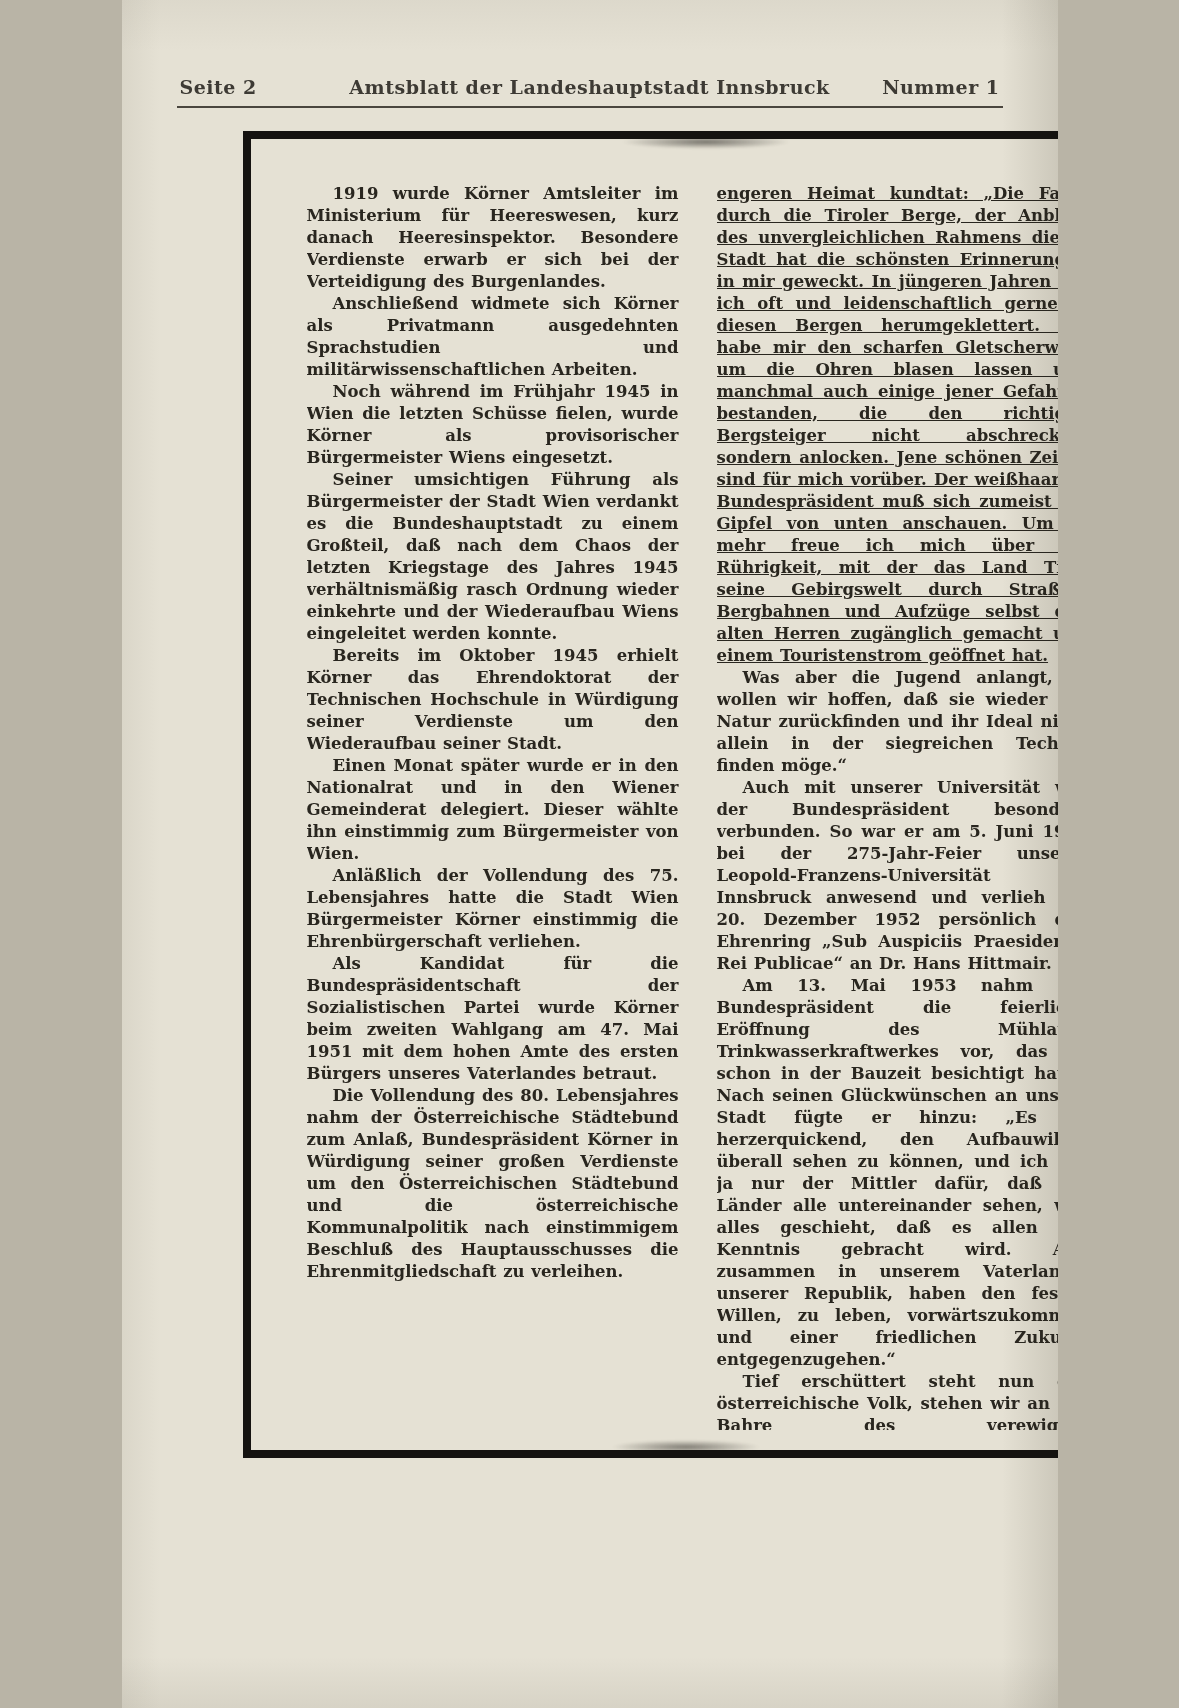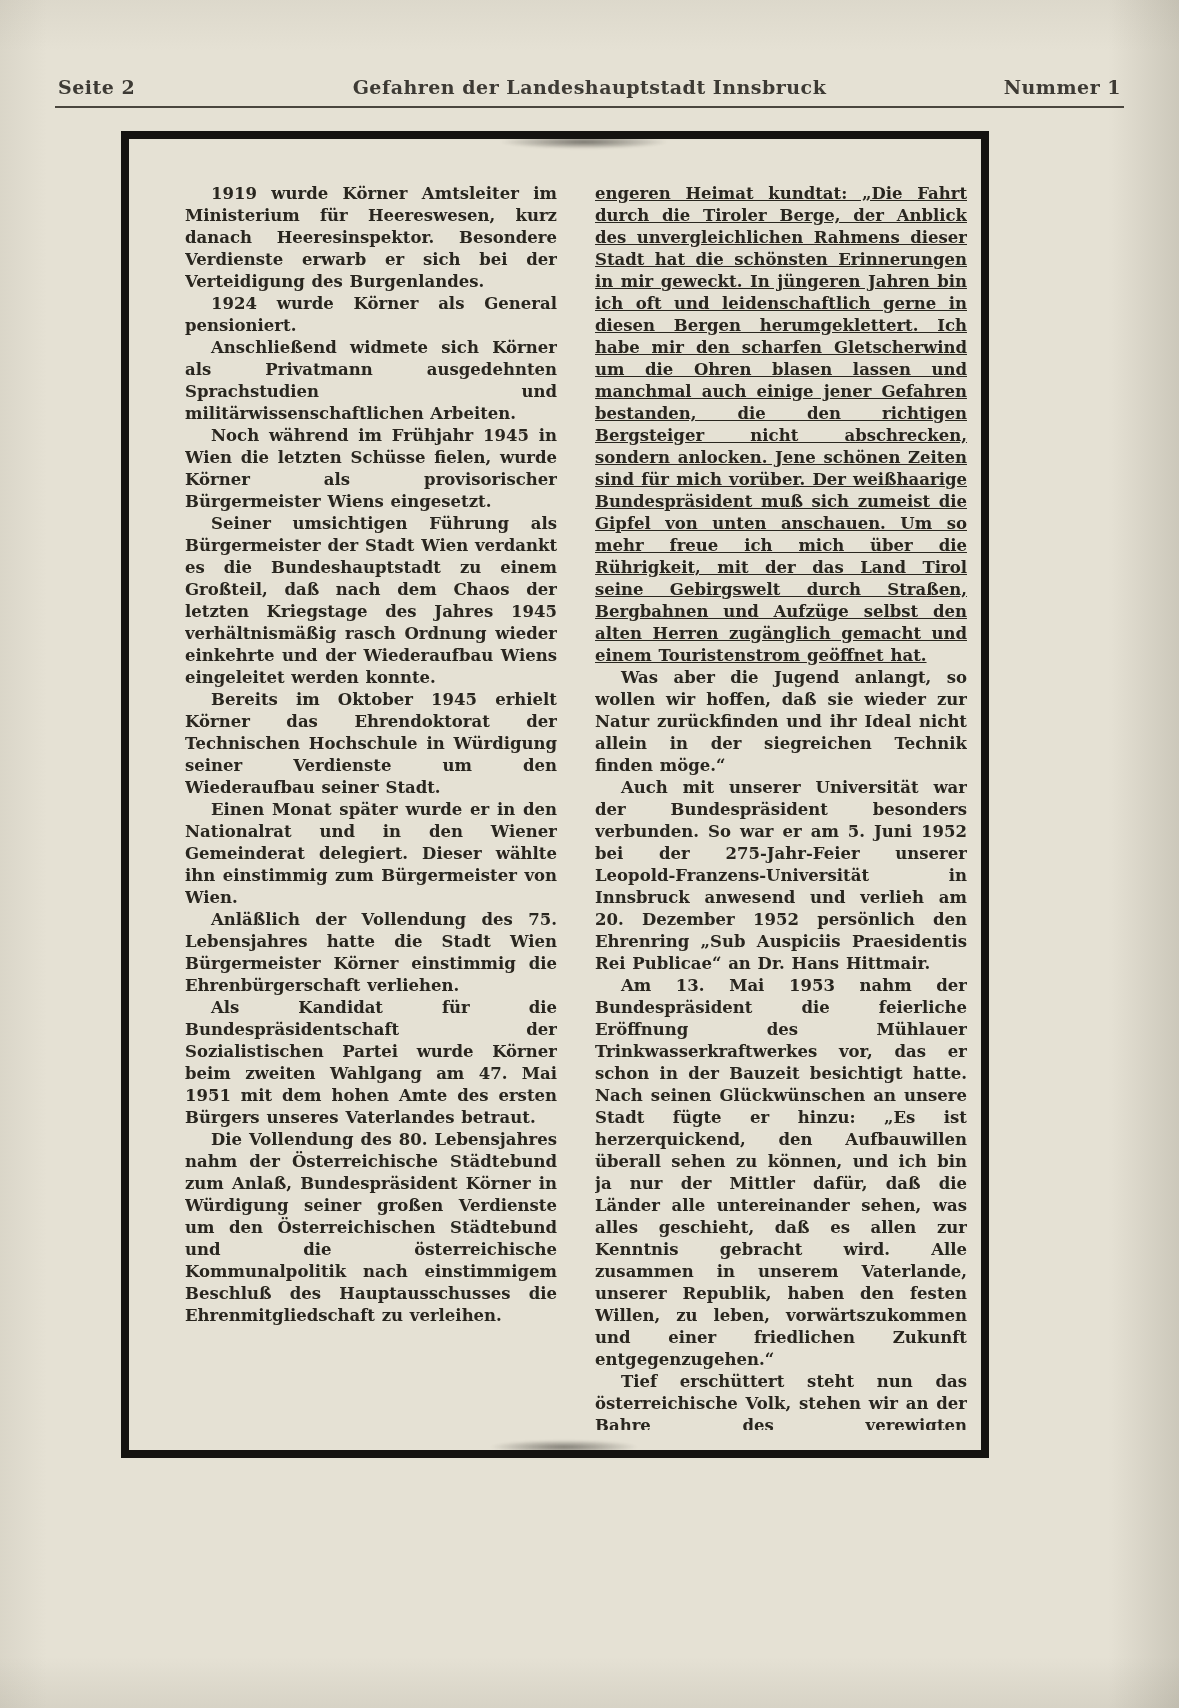--- a/index.html
+++ b/index.html
@@ -2,21 +2,21 @@
 <html><head>
 <meta charset="utf-8">
 <style>
   html, body { margin: 0; padding: 0; }
   body {
     font-family: "DejaVu Serif", serif;
     background: #b9b4a6;
   }
   .page {
     position: relative;
-    width: 1179px;
+    width: 936px;
     height: 1708px;
     margin: 0 auto;
     background: #e5e1d4;
     background-image: linear-gradient(90deg, rgba(120,115,100,0.10) 0%, rgba(0,0,0,0) 4%, rgba(0,0,0,0) 94%, rgba(90,85,70,0.18) 100%),
                       linear-gradient(180deg, rgba(120,115,100,0.08) 0%, rgba(0,0,0,0) 3%, rgba(0,0,0,0) 97%, rgba(90,85,70,0.10) 100%);
     overflow: hidden;
     color: #262421;
   }
   .running-head {
     position: absolute;
@@ -99,34 +99,33 @@
   }
   .col p.para.no-indent { text-indent: 0; text-decoration: underline; }
 </style>
 </head>
 <body>
 
 <div class="page">
 
   <div class="running-head">
     <span>Seite 2</span>
-    <span class="center-title">Gefahren der Landeshauptstadt Innsbruck</span>
+    <span class="center-title">Amtsblatt der Landeshauptstadt Innsbruck</span>
     <span>Nummer 1</span>
   </div>
 
   <div class="head-rule"></div>
 
   <div class="frame">
     <div class="smudge-top"></div>
     <div class="smudge-bottom"></div>
 
     <div class="columns">
       <div class="col">
           <p class="para">1919 wurde Körner Amtsleiter im Ministerium für Heereswesen, kurz danach Heeresinspektor. Besondere Verdienste erwarb er sich bei der Verteidigung des Burgenlandes.</p>
-          <p class="para">1924 wurde Körner als General pensioniert.</p>
           <p class="para">Anschließend widmete sich Körner als Privatmann ausgedehnten Sprachstudien und militärwissenschaftlichen Arbeiten.</p>
           <p class="para">Noch während im Frühjahr 1945 in Wien die letzten Schüsse fielen, wurde Körner als provisorischer Bürgermeister Wiens eingesetzt.</p>
           <p class="para">Seiner umsichtigen Führung als Bürgermeister der Stadt Wien verdankt es die Bundeshauptstadt zu einem Großteil, daß nach dem Chaos der letzten Kriegstage des Jahres 1945 verhältnismäßig rasch Ordnung wieder einkehrte und der Wiederaufbau Wiens eingeleitet werden konnte.</p>
           <p class="para">Bereits im Oktober 1945 erhielt Körner das Ehrendoktorat der Technischen Hochschule in Würdigung seiner Verdienste um den Wiederaufbau seiner Stadt.</p>
           <p class="para">Einen Monat später wurde er in den Nationalrat und in den Wiener Gemeinderat delegiert. Dieser wählte ihn einstimmig zum Bürgermeister von Wien.</p>
           <p class="para">Anläßlich der Vollendung des 75. Lebensjahres hatte die Stadt Wien Bürgermeister Körner einstimmig die Ehrenbürgerschaft verliehen.</p>
           <p class="para">Als Kandidat für die Bundespräsidentschaft der Sozialistischen Partei wurde Körner beim zweiten Wahlgang am 47. Mai 1951 mit dem hohen Amte des ersten Bürgers unseres Vaterlandes betraut.</p>
           <p class="para">Die Vollendung des 80. Lebensjahres nahm der Österreichische Städtebund zum Anlaß, Bundespräsident Körner in Würdigung seiner großen Verdienste um den Österreichischen Städtebund und die österreichische Kommunalpolitik nach einstimmigem Beschluß des Hauptausschusses die Ehrenmitgliedschaft zu verleihen.</p>
         </div>
       <div class="col">

